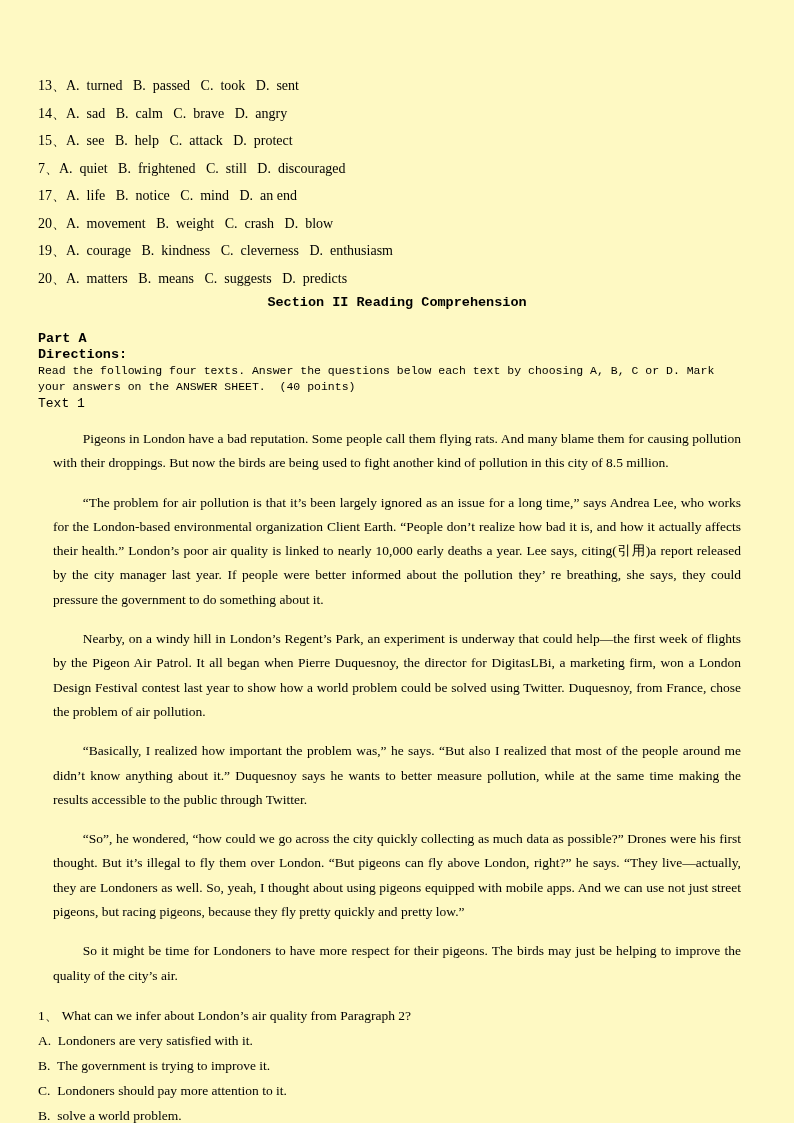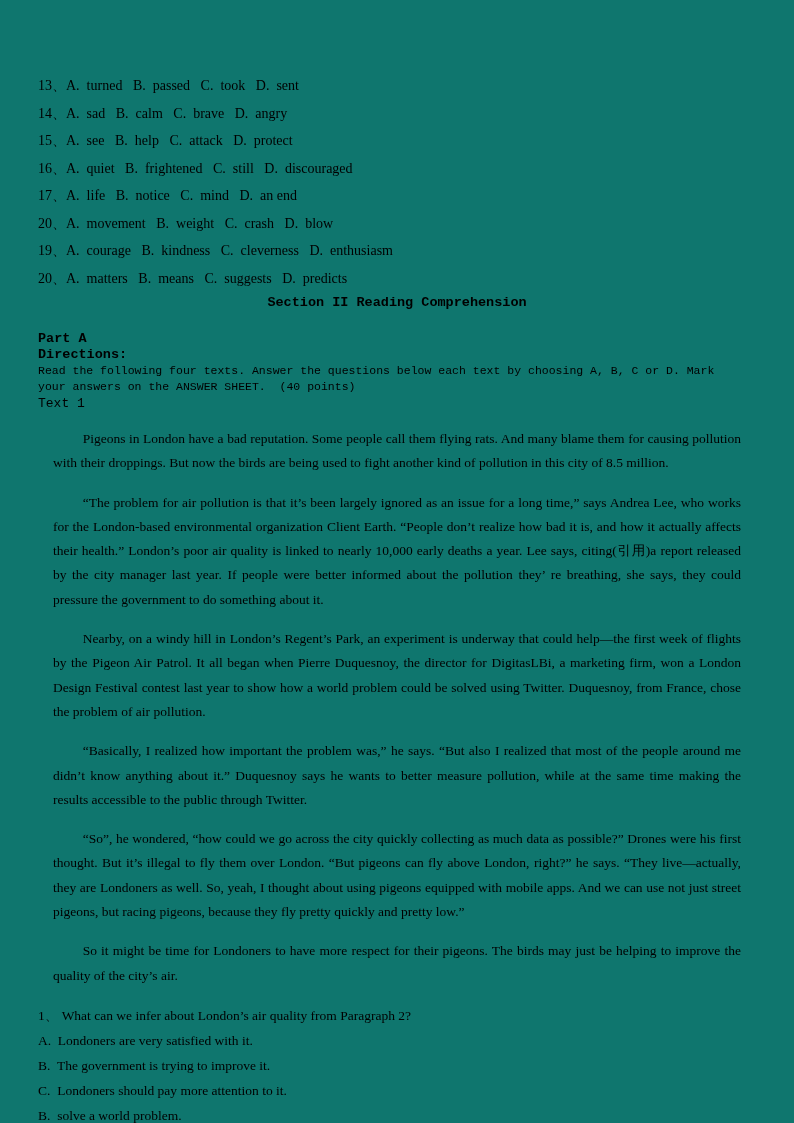--- a/index.html
+++ b/index.html
@@ -1,20 +1,20 @@
 <!DOCTYPE html>
 <html><head>
 <meta charset="utf-8">
 <style>
   html, body { margin: 0; padding: 0; background: #888; }
   .page {
     width: 794px;
     height: 1123px;
     margin: 0 auto;
-    background: #0f766e;
+    background: #fef9c3;
     box-sizing: border-box;
     padding: 72px 38px 0 38px;
     font-family: "Liberation Serif", serif;
     color: #000;
     overflow: hidden;
   }
   .cloze-line {
     font-size: 14px;
     line-height: 27.5px;
     white-space: pre-wrap;
@@ -72,21 +72,21 @@
 </style>
 </head>
 <body>
 
 <div class="page">
 
   <div class="cloze">
     <div class="cloze-line">13、A.  turned   B.  passed   C.  took   D.  sent</div>
     <div class="cloze-line">14、A.  sad   B.  calm   C.  brave   D.  angry</div>
     <div class="cloze-line">15、A.  see   B.  help   C.  attack   D.  protect</div>
-    <div class="cloze-line">16、A.  quiet   B.  frightened   C.  still   D.  discouraged</div>
+    <div class="cloze-line">7、A.  quiet   B.  frightened   C.  still   D.  discouraged</div>
     <div class="cloze-line">17、A.  life   B.  notice   C.  mind   D.  an end</div>
     <div class="cloze-line">20、A.  movement   B.  weight   C.  crash   D.  blow</div>
     <div class="cloze-line">19、A.  courage   B.  kindness   C.  cleverness   D.  enthusiasm</div>
     <div class="cloze-line">20、A.  matters   B.  means   C.  suggests   D.  predicts</div>
   </div>
 
   <div class="section-heading mono">Section II Reading Comprehension</div>
   <div class="part-label mono">Part A</div>
   <div class="directions-label mono">Directions:</div>
   <div class="directions-text mono">Read the following four texts. Answer the questions below each text by choosing A, B, C or D. Mark your answers on the ANSWER SHEET.  (40 points)</div>

